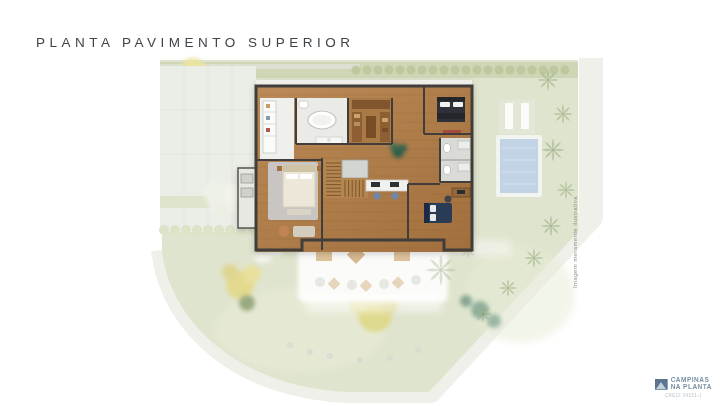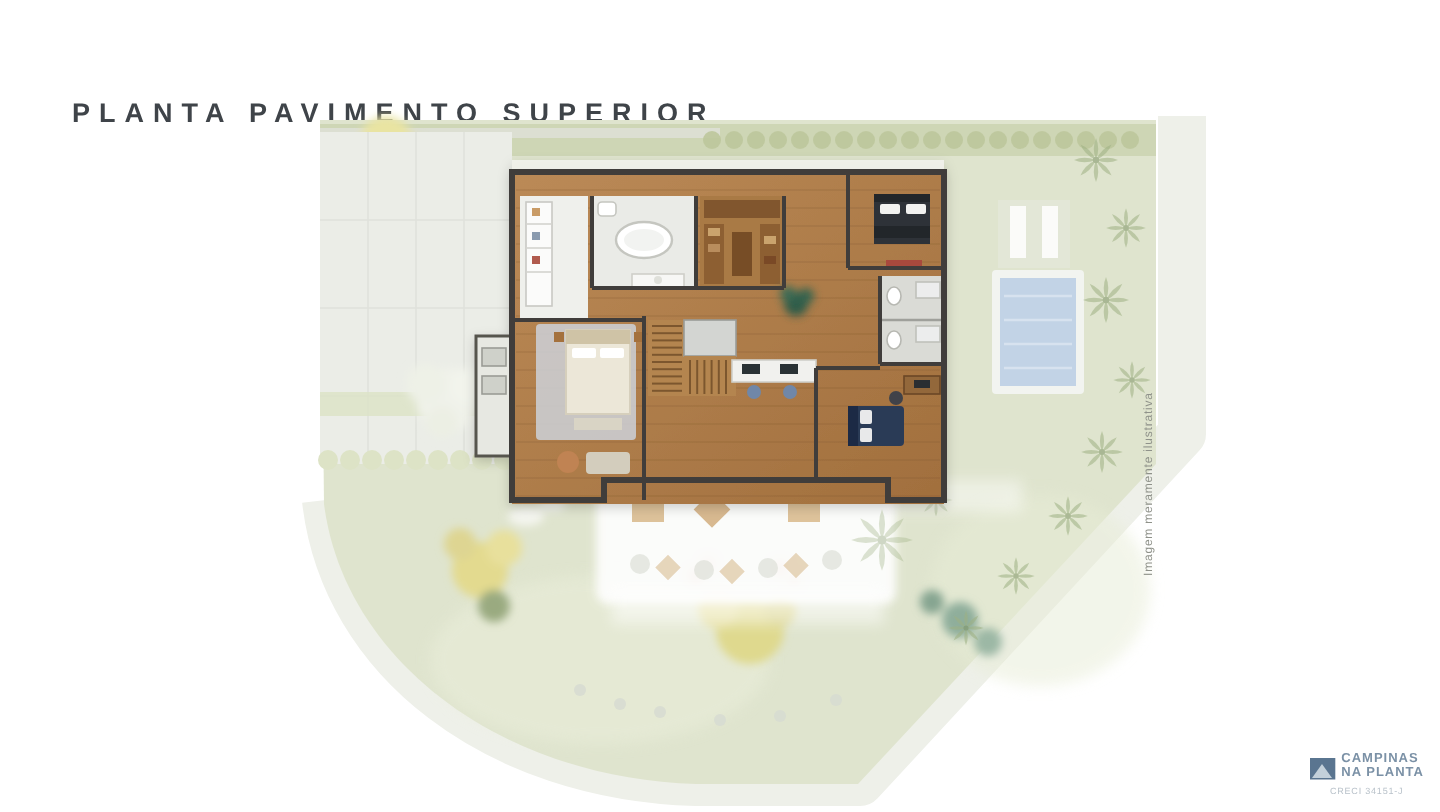--- a/index.html
+++ b/index.html
@@ -5,21 +5,21 @@
   :root{
     --background:#ffffff; --title-ink:#3f4449; --lot-green:#dfe4ce;
     --hedge-green:#cbd3b0; --street-gray:#eef0e9; --paving:#ebede7;
     --wood-floor:#b1804e; --wall-ink:#3f3e3a; --pool-water:#c2d3e6;
     --terrace-white:#fdfdfc; --logo-blue:#7b91a6; --caption-ink:#8f928a;
   }
   *{margin:0;padding:0;box-sizing:border-box}
   html,body{width:720px;height:406px;overflow:hidden;background:var(--background);
     font-family:"Liberation Sans",sans-serif;}
   .slide{position:relative;width:720px;height:406px;background:var(--background);}
-  .page-title{position:absolute;left:36px;top:49px;font-size:13.5px;font-weight:700;
+  .page-title{position:absolute;left:36px;top:35px;font-size:13.5px;font-weight:400;
     letter-spacing:4.5px;color:var(--title-ink);white-space:nowrap;}
   .scene{position:absolute;left:0;top:0;}
   .caption-vertical{position:absolute;left:572px;top:192px;height:96px;
     writing-mode:vertical-rl;transform:rotate(180deg);font-size:6px;
     letter-spacing:.4px;color:var(--caption-ink);white-space:nowrap;}
   .logo{position:absolute;right:8px;bottom:8px;text-align:center;}
   .logo-row{display:flex;align-items:center;gap:3px;justify-content:center;}
   .logo-icon{width:13px;height:11px;position:relative;background:#5a7590;
     clip-path:polygon(0 0,100% 0,100% 100%,0 100%);}
   .logo-icon:after{content:"";position:absolute;left:1px;bottom:1px;width:0;height:0;

